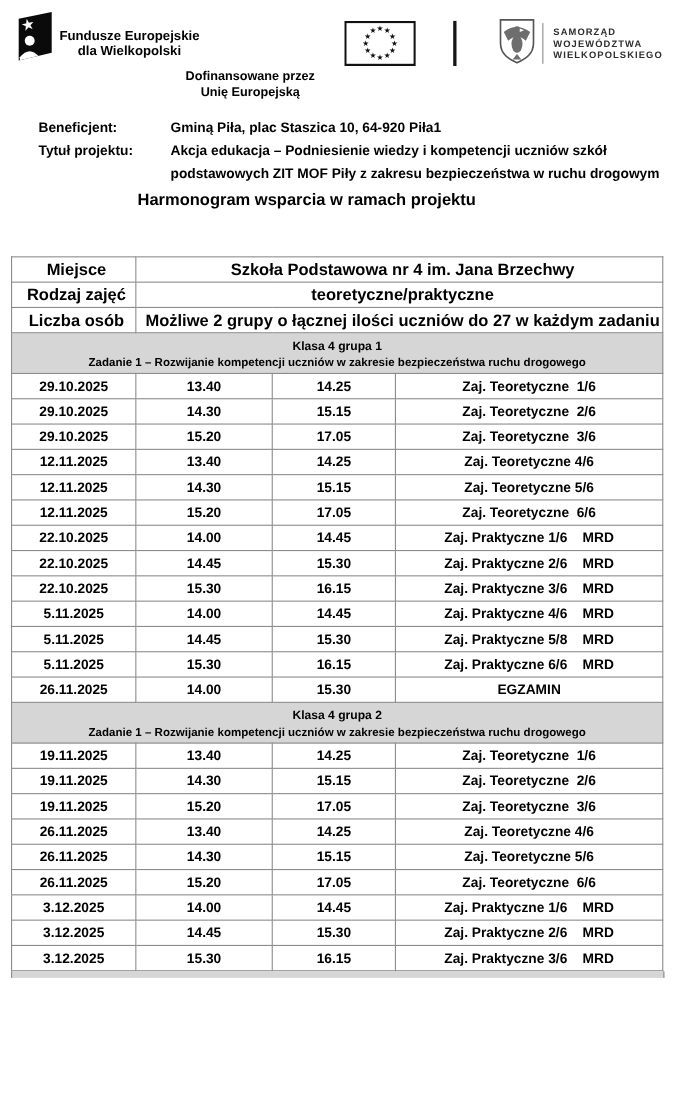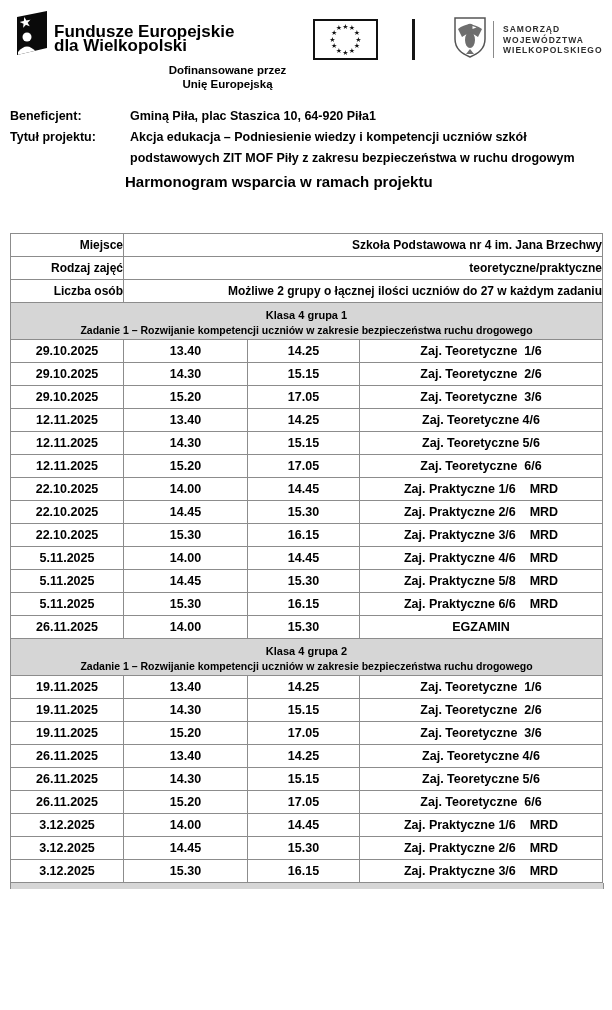--- a/index.html
+++ b/index.html
@@ -4,40 +4,40 @@
 <style>
   html,body{margin:0;padding:0;}
   body{
     width:612px;height:1010px;overflow:hidden;background:#fff;
     font-family:"Liberation Sans",sans-serif;font-weight:700;color:#000;
     position:relative;
   }
   
   .logos{position:relative;height:70px;}
   .logo1-flag{position:absolute;left:16px;top:10px;}
-  .logo1-text{position:absolute;left:54px;top:25px;font-size:17px;line-height:14px;}
+  .logo1-text{position:absolute;left:54px;top:25px;font-size:12px;line-height:14px;text-align:center;}
   .logo2-text{position:absolute;left:150px;width:155px;top:27px;text-align:center;font-size:11.5px;line-height:14px;margin-top:36px;}
   .eu-flag{position:absolute;left:313px;top:19px;}
   .band-divider{position:absolute;left:412px;top:19px;width:2.5px;height:41px;background:#151515;}
   .crest{position:absolute;left:453px;top:16px;}
   .crest-divider{position:absolute;left:493px;top:21px;width:1px;height:37px;background:#8a8a8a;}
   .logo3-text{position:absolute;left:503px;top:24px;font-size:8.5px;letter-spacing:1px;line-height:10.5px;color:#2e2e2e;}
   
   .meta{margin:36px 10px 0 10px;font-size:12.5px;}
-  .meta-row{display:flex;line-height:21px;}
+  .meta-row{display:flex;line-height:21px;margin-left:25px;}
   .meta-label{width:120px;flex:0 0 120px;}
   .meta-value{width:462px;}
   .doc-title{font-size:15px;margin:2px 0 0 115px;line-height:21px;}
   
   table.sched{
     border-collapse:collapse;table-layout:fixed;
     margin:41px 0 0 10px;width:592px;
   }
   table.sched td{border:1px solid var(--border,#8c8c8c);box-sizing:border-box;padding:0;vertical-align:middle;}
-  tr.info-row td{height:23px;font-size:12px;text-align:right;}
+  tr.info-row td{height:23px;font-size:15px;text-align:center;}
   tr.info-row td.lbl{padding-left:5px;}
   tr.info-row td.val{padding-left:6px;}
   tr.info-row.shade td{background:var(--shade,#d9d9d9);}
   tr.head-row td{height:43px;background:var(--headbg,#a8a8a8);text-align:center;font-size:12.5px;line-height:15px;}
   tr.section-row td{height:37px;background:var(--secbg,#d6d6d6);text-align:center;}
   .sec-group{font-size:11px;line-height:15px;padding-top:2px;}
   .sec-task{font-size:10.5px;line-height:14px;white-space:pre;}
   tr.data-row td{height:23px;text-align:center;font-size:12.5px;white-space:pre;}
   .bottom-strip{height:6px;width:592px;margin-left:10px;background:var(--secbg,#d6d6d6);border-left:1px solid #8c8c8c;border-right:1px solid #8c8c8c;}
 </style>

